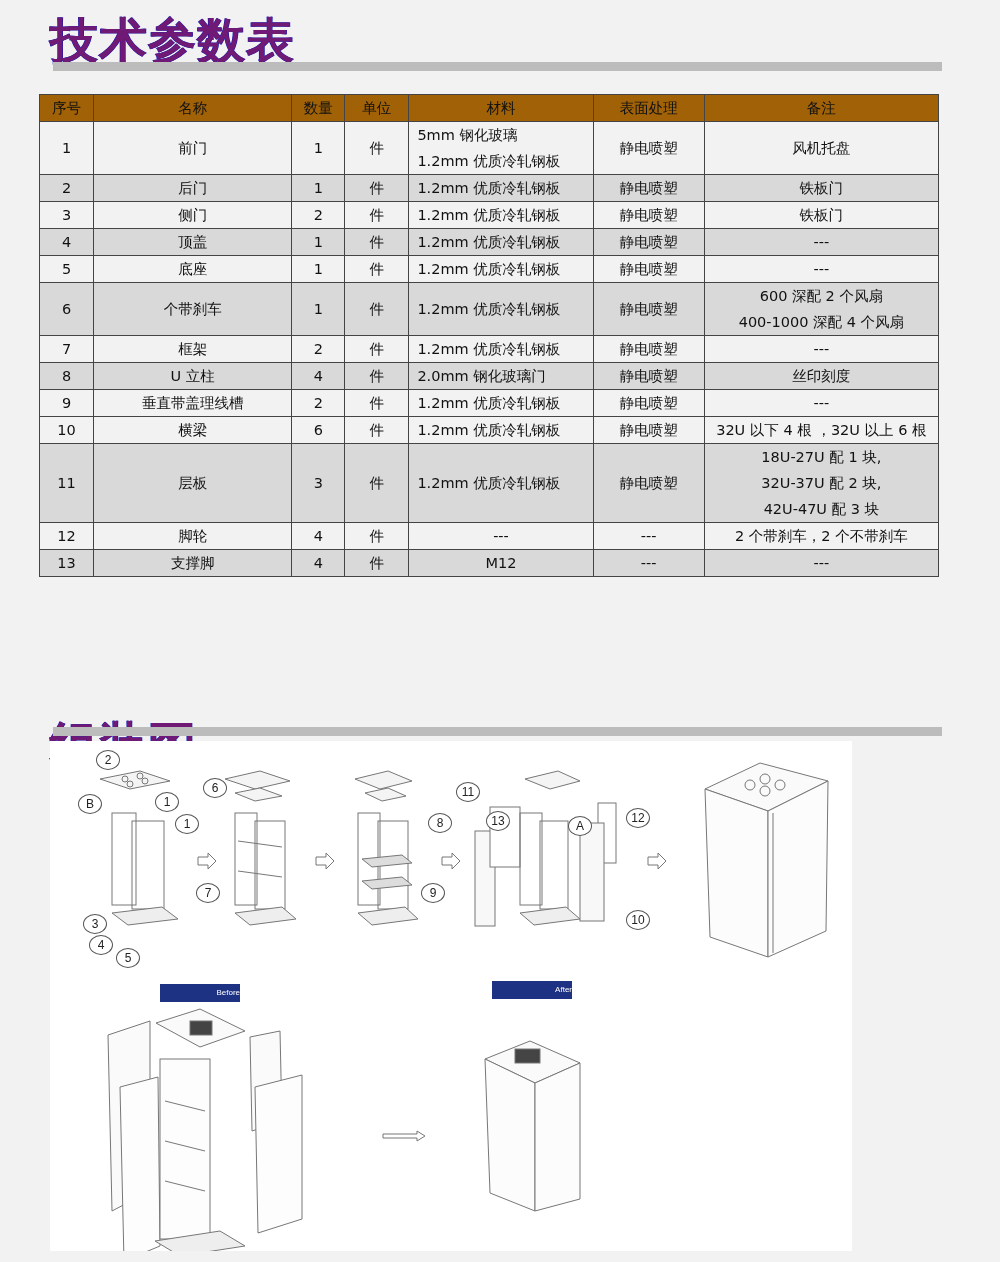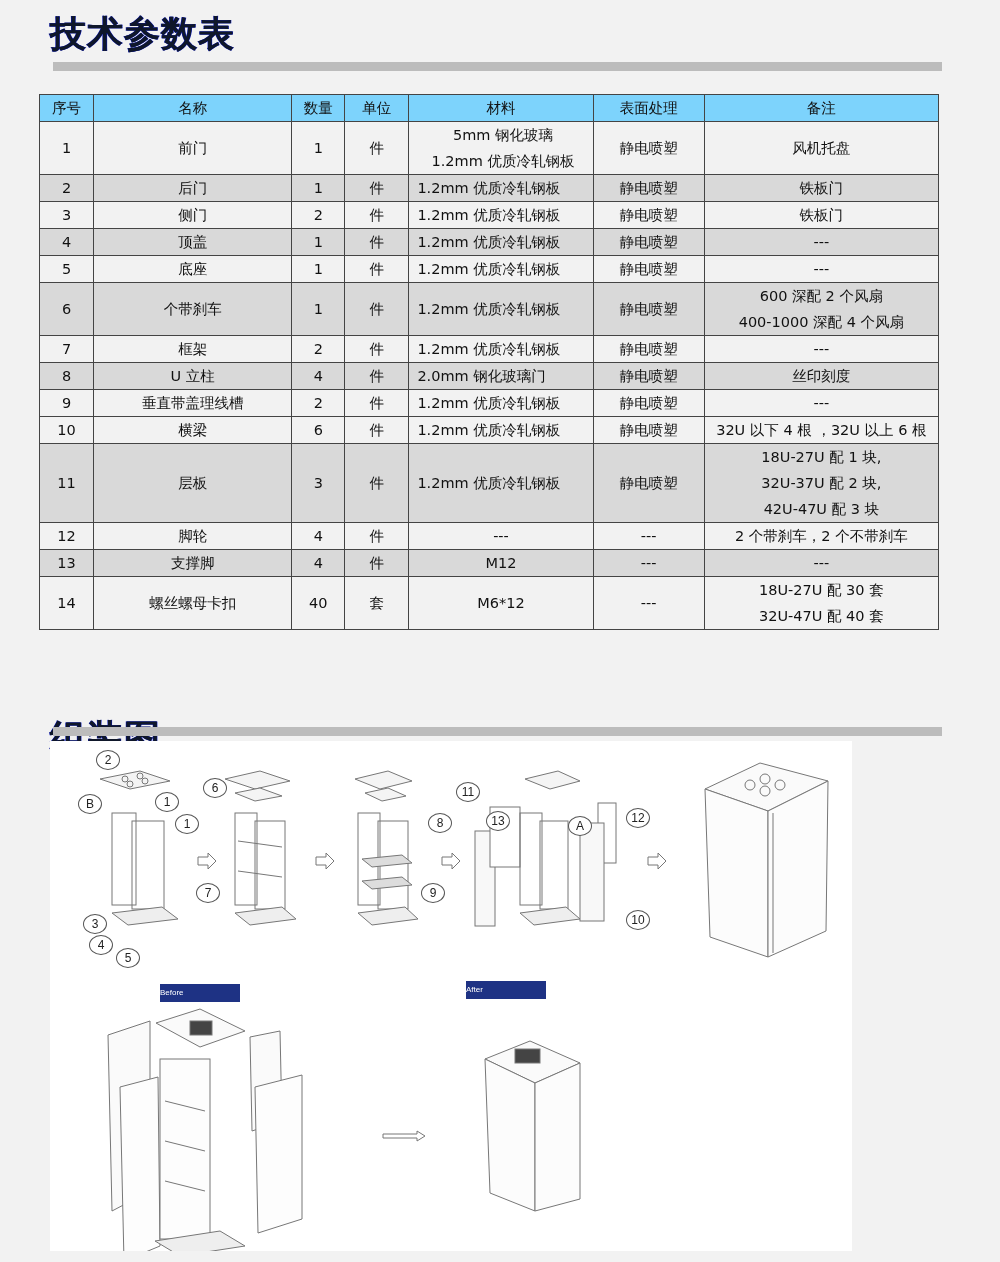--- a/index.html
+++ b/index.html
@@ -3,48 +3,48 @@
 <meta charset="utf-8">
 <style>
   html, body { margin: 0; padding: 0; }
   body {
     width: 1000px; height: 1262px; background: #f2f2f2;
     font-family: "DejaVu Sans", "Liberation Sans", sans-serif;
     position: relative; overflow: hidden; color: #111;
   }
   .section-title {
     position: absolute; left: 50px; margin: 0;
-    font-size: 36px; font-weight: bold; color: #0f172a;
+    font-size: 48px; font-weight: bold; color: #701a75;
     letter-spacing: 1px; line-height: 1;
     text-shadow: 0.6px 0 0 #0a18b8, -0.4px 0 0 #0a18b8;
   }
   .title-bar { position: absolute; left: 53px; width: 889px; height: 9px; background: #bcbcbc; }
 
   table.spec {
     position: absolute; left: 39px; top: 94px; width: 900px;
     border-collapse: collapse; table-layout: fixed; font-size: 14.5px;
   }
   table.spec th, table.spec td {
     border: 1.5px solid #444; text-align: center; vertical-align: middle;
     padding: 0 4px; line-height: 26px; font-weight: normal;
   }
-  table.spec th { background: #7dd3fc; height: 26px; }
+  table.spec th { background: #a16207; height: 26px; }
   table.spec tr.light td { background: #f2f2f2; }
   table.spec tr.dark td { background: #d9d9d9; }
   table.spec td.material { text-align: left; padding-left: 8px; }
-  .line { display: block; text-align: center; }
+  .line { display: block; }
 
   .diagram {
     position: absolute; left: 50px; top: 741px; width: 802px; height: 510px;
     background: #ffffff;
   }
   .diagram svg { position: absolute; left: 0; top: 0; }
   .badge {
     position: absolute; width: 80px; height: 18px; background: #1e3284;
-    color: #fff; font-size: 8px; text-align: left; line-height: 18px;
+    color: #fff; font-size: 8px; text-align: right; line-height: 18px;
     font-family: "Liberation Sans", sans-serif;
   }
   .callout {
     position: absolute; width: 22px; height: 18px; border: 1px solid #555;
     border-radius: 50%; background: #fff; font-size: 12px; text-align: center;
     line-height: 18px; color: #222; font-family: "Liberation Sans", sans-serif;
   }
 </style>
 </head>
 <body>
@@ -194,32 +194,20 @@
     </tr>
     <tr class="dark">
       <td>13</td>
       <td>支撑脚</td>
       <td>4</td>
       <td>件</td>
       <td>M12</td>
       <td>---</td>
       <td>---</td>
     </tr>
-    <tr class="light">
-      <td>14</td>
-      <td>螺丝螺母卡扣</td>
-      <td>40</td>
-      <td>套</td>
-      <td>M6*12</td>
-      <td>---</td>
-      <td>
-          <span class="line">18U-27U 配 30 套</span>
-          <span class="line">32U-47U 配 40 套</span>
-        </td>
-    </tr>
   </tbody>
 </table>
 
 <h1 class="section-title" style="top:720px">组装图</h1>
 <div class="title-bar" style="top:727px"></div>
 
 <div class="diagram">
   <svg width="802" height="510" viewBox="0 0 802 510">
     <g fill="none" stroke="#777" stroke-width="1">
 
@@ -315,14 +303,14 @@
   <div class="callout" style="left:146px;top:142px">7</div>
   <div class="callout" style="left:378px;top:72px">8</div>
   <div class="callout" style="left:371px;top:142px">9</div>
   <div class="callout" style="left:406px;top:41px">11</div>
   <div class="callout" style="left:436px;top:70px">13</div>
   <div class="callout" style="left:518px;top:75px">A</div>
   <div class="callout" style="left:576px;top:67px">12</div>
   <div class="callout" style="left:576px;top:169px">10</div>
 
   <div class="badge" style="left:110px;top:243px">Before</div>
-  <div class="badge" style="left:416px;top:240px">After</div>
+  <div class="badge" style="left:442px;top:240px">After</div>
 </div>
 
 </body></html>

